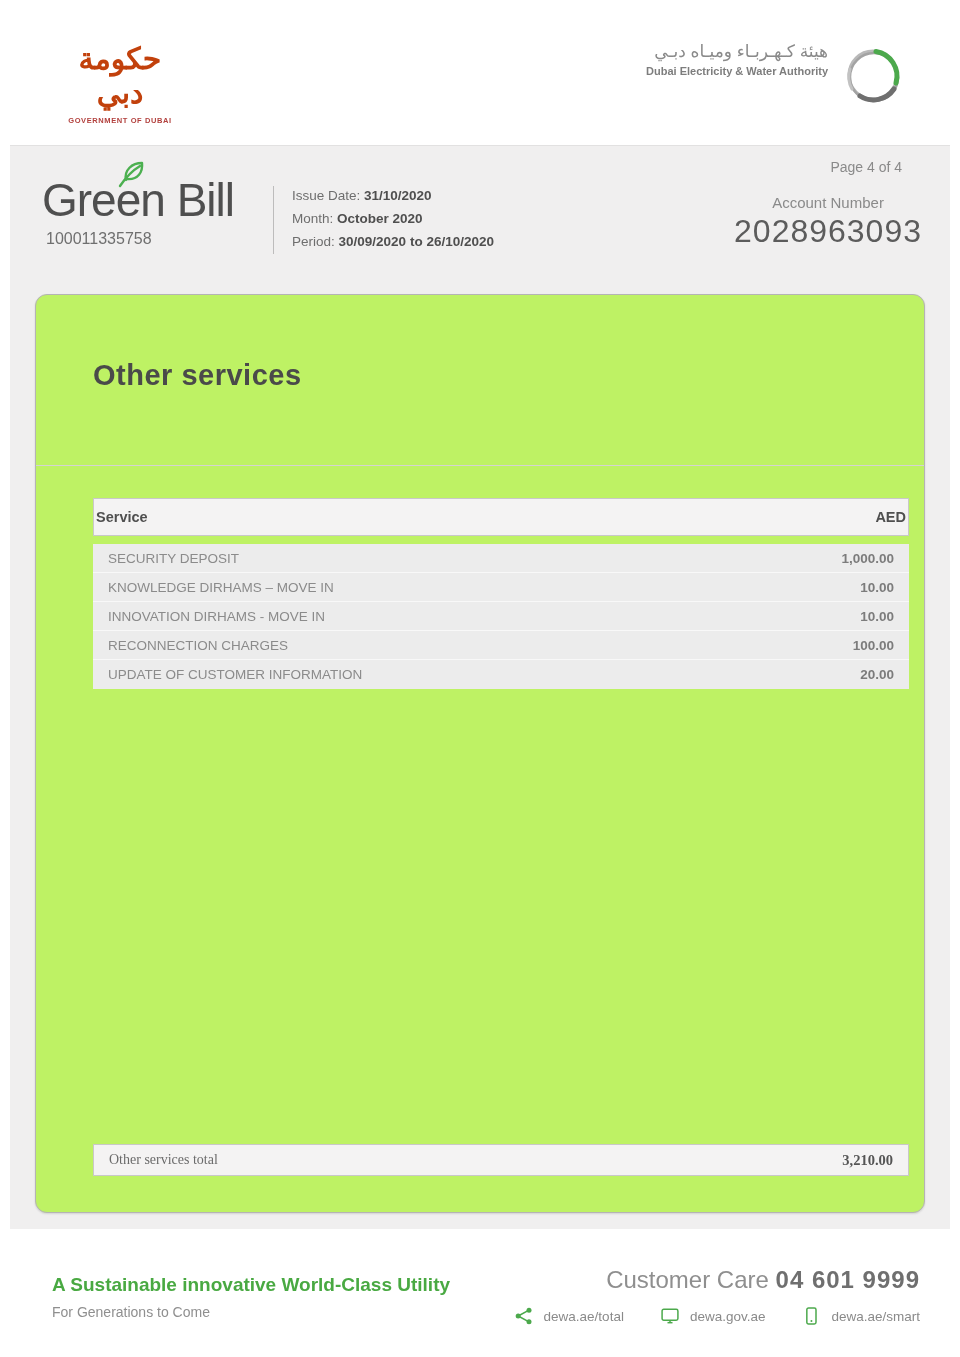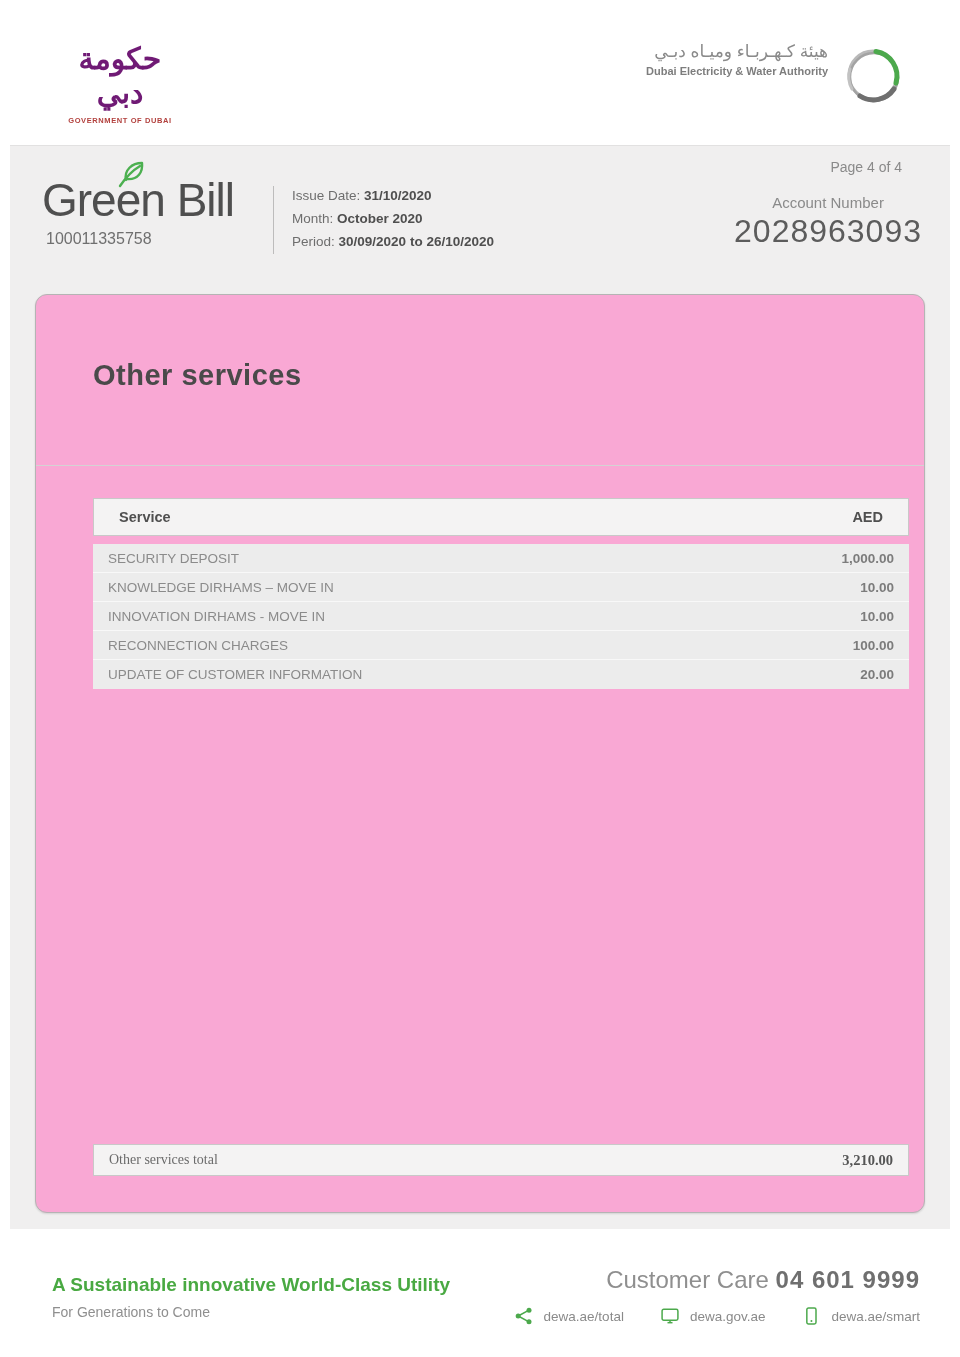--- a/index.html
+++ b/index.html
@@ -2,21 +2,21 @@
 <html><head>
 <meta charset="utf-8">
 <style>
   * { margin:0; padding:0; box-sizing:border-box; }
   html,body { background:#ffffff; }
   body { font-family:"Liberation Sans", sans-serif; }
   .page { position:relative; width:960px; height:1357px; background:#ffffff; overflow:hidden; }
 
   
   .gov-logo { position:absolute; left:55px; top:42px; width:130px; text-align:center; }
-  .gov-arabic { font-size:30px; line-height:34px; color:#701a75; font-weight:bold; }
+  .gov-arabic { font-size:30px; line-height:34px; color:#c2410c; font-weight:bold; }
   .gov-caption { margin-top:6px; font-size:7.5px; font-weight:bold; letter-spacing:.6px; color:#b2403d; white-space:nowrap; }
 
   .dewa-logo { position:absolute; right:52px; top:41px; display:flex; align-items:flex-start; gap:10px; }
   .dewa-text { text-align:right; }
   .dewa-arabic { font-size:17px; color:#8a8a8a; line-height:22px; }
   .dewa-caption { font-size:11px; font-weight:bold; color:#7d7d7d; margin-top:2px; }
   .dewa-ring { width:70px; height:70px; }
 
   
   .band { position:absolute; left:10px; top:145px; width:940px; height:1084px;
@@ -36,29 +36,29 @@
   .dates .line { margin-bottom:8px; white-space:nowrap; }
   .dates .val { font-weight:bold; color:#4f4f4f; }
   .dates .word { font-weight:bold; color:#4f4f4f; }
 
   .account { position:absolute; right:28px; top:48px; text-align:center; }
   .account-label { font-size:15px; color:#8a8a8a; }
   .account-number { font-size:32px; color:#5c5c5c; letter-spacing:1px; margin-top:2px; }
 
   
   .card { position:absolute; left:25px; top:148px; width:890px; height:919px;
-          background:#f9a8d4; border:1px solid #b5b4b4; border-radius:12px;
+          background:#bef264; border:1px solid #b5b4b4; border-radius:12px;
           box-shadow:0 1px 2px rgba(0,0,0,.12); }
   .card-title { position:absolute; left:57px; top:64px; font-size:29px; font-weight:bold;
                 color:#4a4a4a; letter-spacing:.5px; }
   .card-divider { position:absolute; left:0; top:170px; width:100%; height:1px; background:#d4d3d3; }
 
   .table { position:absolute; left:57px; top:203px; width:816px; }
   .t-head { display:flex; justify-content:space-between; align-items:center; height:38px;
-            background:#f4f3f3; border:1px solid #c9c8c8; padding:0 25px;
+            background:#f4f3f3; border:1px solid #c9c8c8; padding:0 2px;
             font-size:14.5px; font-weight:bold; color:#4f4f4f; }
   .t-body { margin-top:8px; }
   .t-row { display:flex; justify-content:space-between; align-items:center; height:29px;
            background:#ececec; border-bottom:1px solid #f8f8f8; padding:0 15px; }
   .t-row:last-child { border-bottom:none; }
   .t-service { font-size:13.5px; color:#8b8b8b; }
   .t-amount { font-size:13.5px; font-weight:bold; color:#7c7c7c; }
 
   .t-total { position:absolute; left:57px; top:849px; width:816px; height:32px;
              display:flex; justify-content:space-between; align-items:center;

